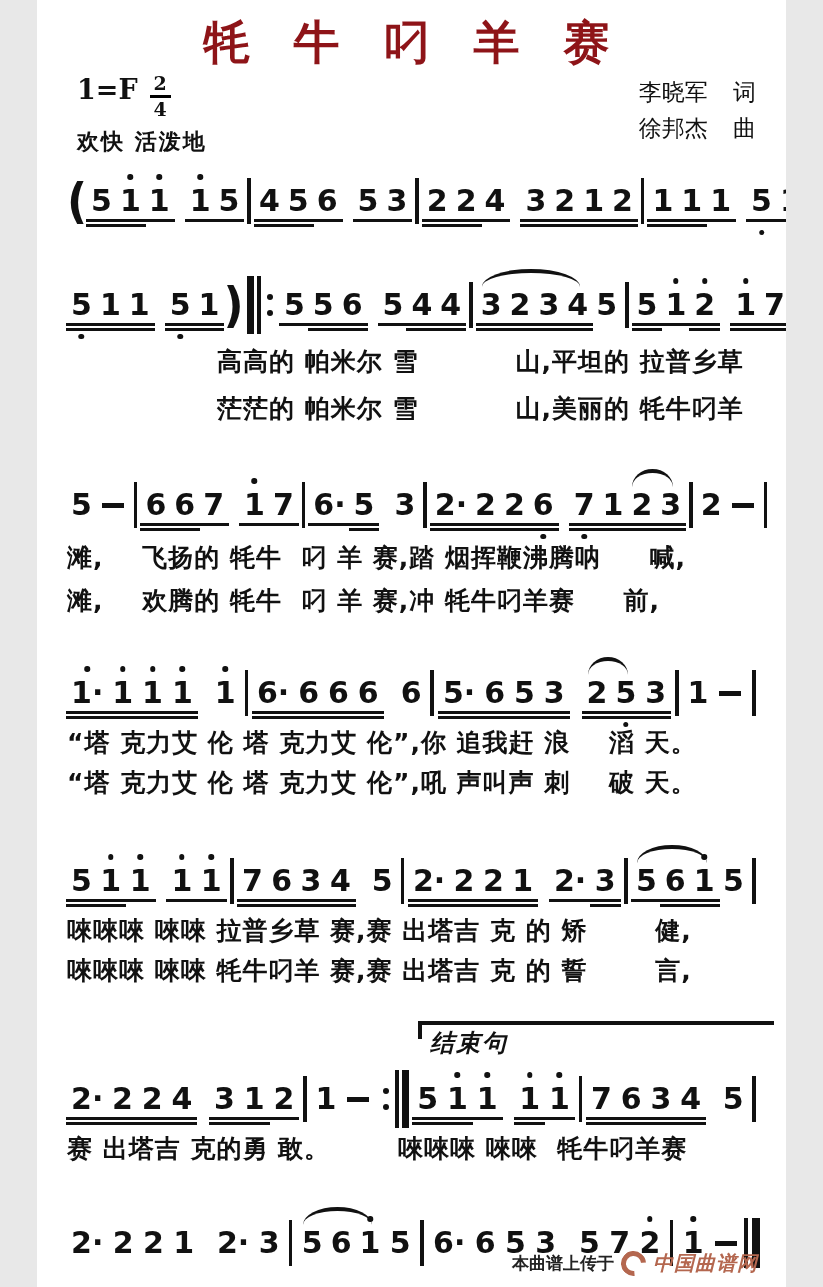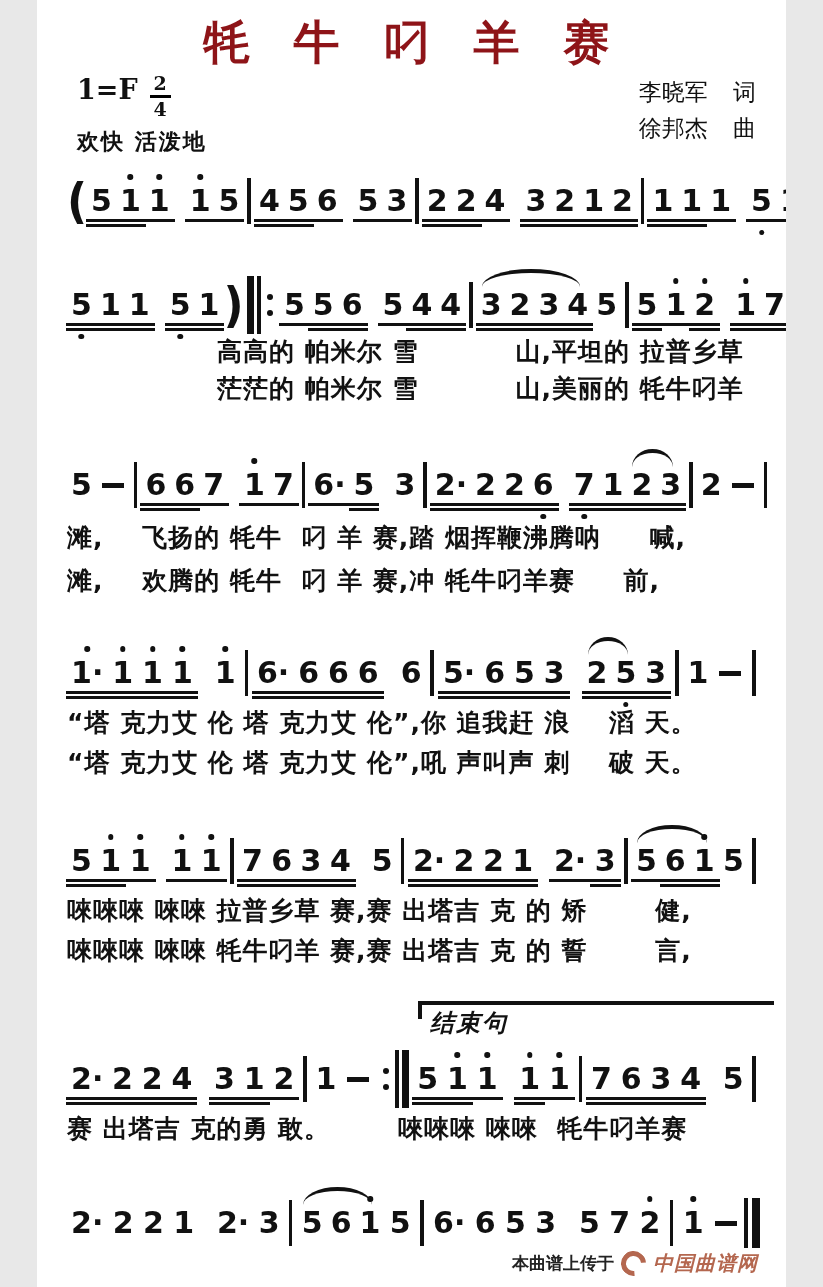--- a/index.html
+++ b/index.html
@@ -54,21 +54,21 @@
   .rpt .dots{display:flex;flex-direction:column;gap:10px;margin:0 3px;}
   .rpt .dots i{width:6px;height:6px;border-radius:50%;background:#111;}
   .finbar{display:flex;align-items:center;flex:0 0 auto;}
   .finbar .thin{width:3.5px;height:50px;background:#111;}
   .finbar .thick{width:8px;height:50px;background:#111;margin-left:4px;}
   .slurg{display:inline-flex;position:relative;flex:0 0 auto;}
   .slurg::before{content:'';position:absolute;top:-20px;left:5px;right:12px;height:14px;
         border-top:4px solid #111;border-radius:50% 50% 0 0 / 100% 100% 0 0;}
   .lyric-row{font-size:25px;font-weight:600;white-space:pre;line-height:37px;
         letter-spacing:1px;margin-top:3px;}
-  .score-line:nth-child(2) .lyric-row{padding-left:150px;margin-top:0;}
+  .score-line:nth-child(2) .lyric-row{padding-left:150px;margin-top:10px;}
   .score-line:nth-child(3) .lyric-row{margin-top:6px;}
   
   .ending-bracket{position:absolute;top:-50px;left:351px;right:-14px;
         border-top:4px solid #111;height:44px;}
   .ending-bracket::before{content:'';position:absolute;left:0;top:0;width:4px;height:14px;background:#111;}
   .ending-label{font-size:24px;font-weight:bold;font-style:italic;padding-left:12px;
         display:inline-block;margin-top:2px;letter-spacing:2px;}
   
   .watermark{position:absolute;right:28px;bottom:10px;display:flex;align-items:center;gap:7px;}
   .wm-prefix{font-size:17px;color:#222;font-weight:600;}

